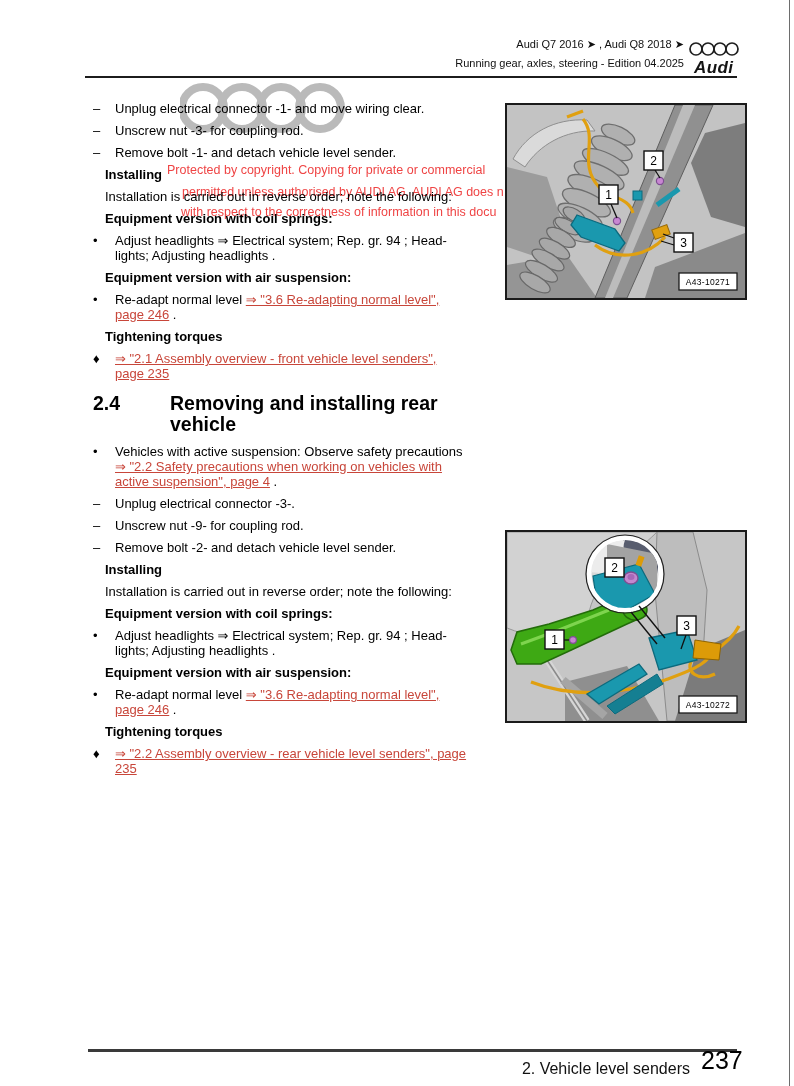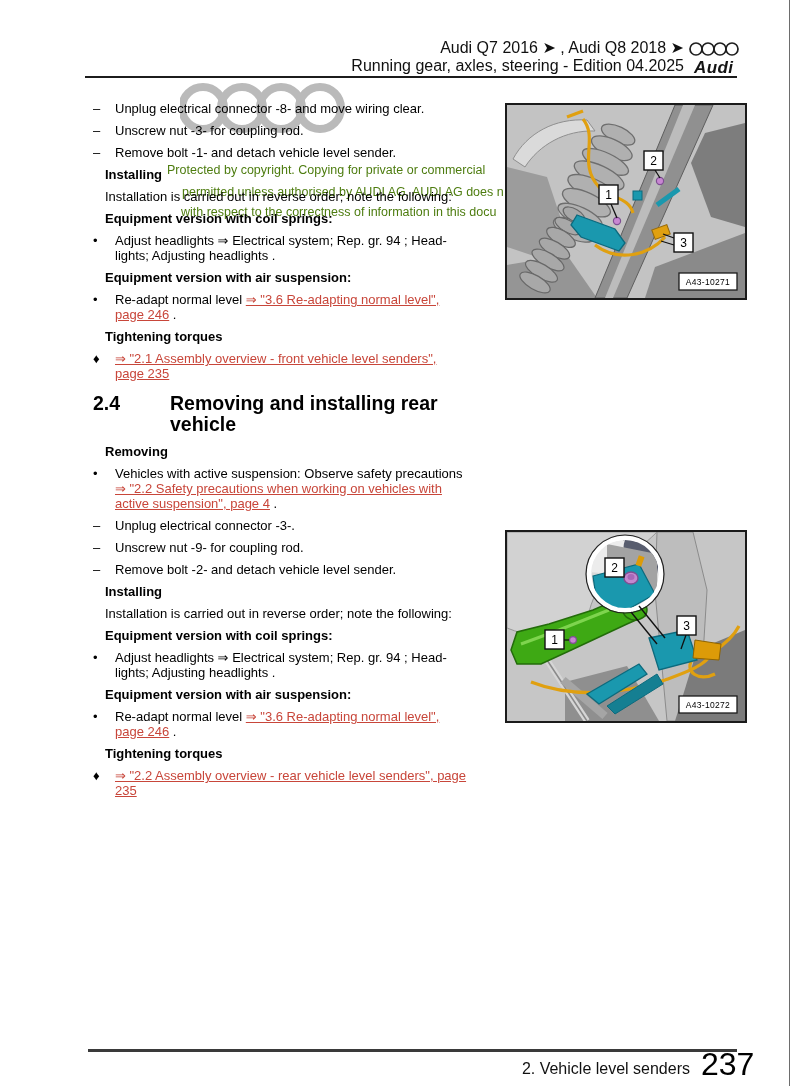--- a/index.html
+++ b/index.html
@@ -1,27 +1,27 @@
 <!DOCTYPE html>
 <html><head>
 <meta charset="utf-8">
 <style>
   *{margin:0;padding:0;box-sizing:border-box}
   html,body{width:794px;height:1086px}
   body{position:relative;background:#fff;font-family:"Liberation Sans",sans-serif;color:#000;overflow:hidden}
 
   
-  .hdr-line{position:absolute;right:110px;font-size:16px;color:#101010;white-space:nowrap}
+  .hdr-line{position:absolute;right:110px;font-size:11px;color:#101010;white-space:nowrap}
   .hdr-rule{position:absolute;left:85px;top:76px;width:652px;height:2px;background:#1c1c1c}
   .audi-logo{position:absolute;left:689px;top:40px;width:50px;height:18px}
   .audi-word{position:absolute;left:694px;top:58px;font-size:17px;font-weight:bold;font-style:italic;letter-spacing:.4px;color:#141414}
 
   
   .wm-rings{position:absolute;left:180px;top:82px;width:166px;height:52px;z-index:1}
-  .wm-text{position:absolute;color:#4d7c0f;font-size:12.5px;white-space:nowrap;z-index:1}
+  .wm-text{position:absolute;color:#ef4444;font-size:12.5px;white-space:nowrap;z-index:1}
 
   
   .col{position:absolute;left:93px;top:101px;width:412px;z-index:2}
   .row{position:relative;padding-left:22px;margin-bottom:7px;font-size:13px;line-height:15px}
   .row.flush{padding-left:12px}
   .mk{position:absolute;left:0;top:0;width:20px}
   .b{font-weight:bold}
   .ln{display:block}
   .link{color:#c8463a;text-decoration:underline}
   .h2{position:relative;padding-left:77px;margin-top:12px;margin-bottom:9px;font-size:19.5px;line-height:21px;font-weight:bold}
@@ -31,21 +31,21 @@
   .figure{position:absolute;left:505px;width:242px;background:#fff;border:2px solid #1b1b1b;z-index:3}
   .fig1{top:103px;height:197px}
   .fig2{top:530px;height:193px}
   .figure svg{display:block;width:100%;height:100%}
   .co-t{font-size:12px;fill:#000}
   .code-t{font-size:8.5px;fill:#000;letter-spacing:.3px}
 
   
   .ft-rule{position:absolute;left:88px;top:1049px;width:649px;height:2.5px;background:#3a3a3a}
   .ft-chapter{position:absolute;right:104px;top:1060px;font-size:16px;color:#111}
-  .ft-page{position:absolute;left:701px;top:1046px;font-size:32px;color:#000}
+  .ft-page{position:absolute;left:701px;top:1046px;font-size:25px;color:#000}
 
   .page-edge{position:absolute;left:789px;top:0;width:1.3px;height:1086px;background:#6d6d6d}
 </style>
 </head>
 <body>
 
 <svg class="wm-rings" viewBox="0 0 166 52">
   <g fill="none" stroke="#a9a9a9" stroke-width="8" opacity="0.8">
     <circle cx="23" cy="26" r="21"></circle>
       <circle cx="62" cy="26" r="21"></circle>
@@ -67,21 +67,21 @@
       <circle cx="43" cy="9" r="6"></circle>
   </g>
 </svg>
 <div class="audi-word">Audi</div>
 <div class="hdr-rule"></div>
 
 <div class="col">
 
   <div class="row">
     <span class="mk">–</span>
-    <span>Unplug electrical connector -8- and move wiring clear.</span>
+    <span>Unplug electrical connector -1- and move wiring clear.</span>
   </div>
   <div class="row">
     <span class="mk">–</span>
     <span>Unscrew nut -3- for coupling rod.</span>
   </div>
   <div class="row">
     <span class="mk">–</span>
     <span>Remove bolt -1- and detach vehicle level sender.</span>
   </div>
   <div class="row flush b">Installing</div>
@@ -103,21 +103,20 @@
     <span class="mk">♦</span>
     <span class="ln"><span class="link">⇒ "2.1 Assembly overview - front vehicle level senders",</span></span>
     <span class="ln"><span class="link">page 235</span></span>
   </div>
 
   <div class="h2">
     <span class="num">2.4</span>
     <span class="ln">Removing and installing rear vehicle</span>
   </div>
 
-  <div class="row flush b">Removing</div>
   <div class="row">
     <span class="mk">•</span>
     <span class="ln">Vehicles with active suspension: Observe safety precautions</span>
     <span class="ln"><span class="link">⇒ "2.2 Safety precautions when working on vehicles with</span></span>
     <span class="ln"><span class="link">active suspension", page 4</span><span> .</span></span>
   </div>
   <div class="row">
     <span class="mk">–</span>
     <span>Unplug electrical connector -3-.</span>
   </div>

